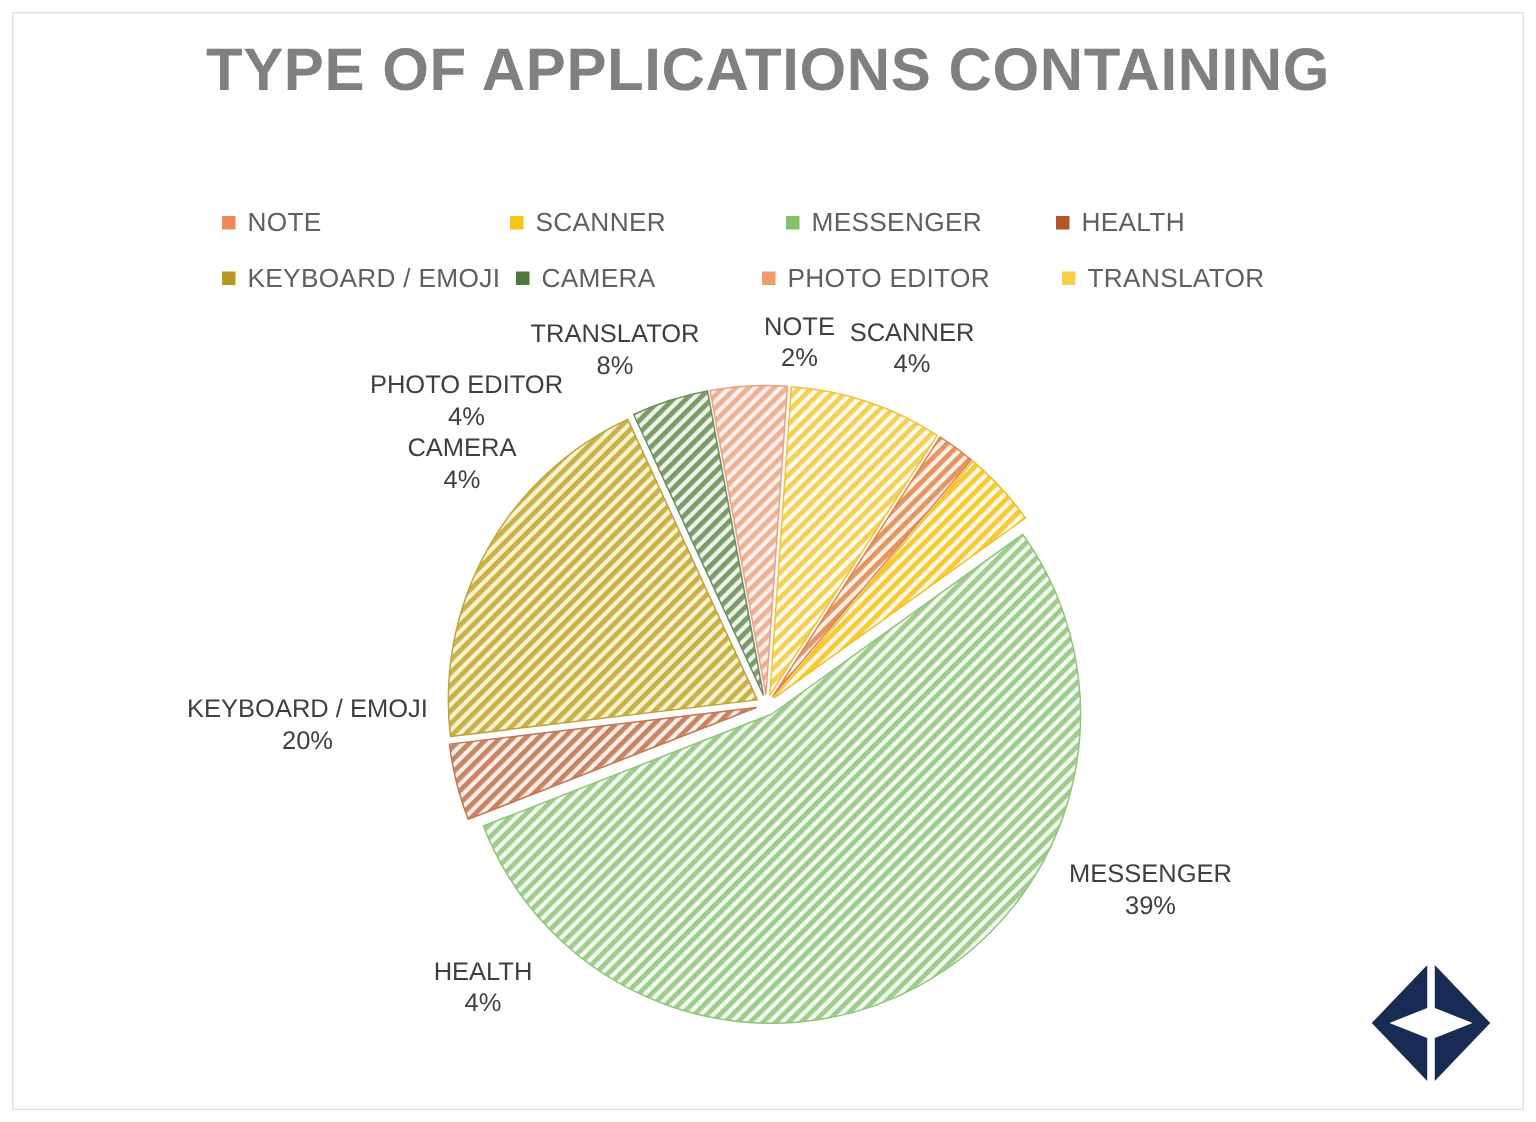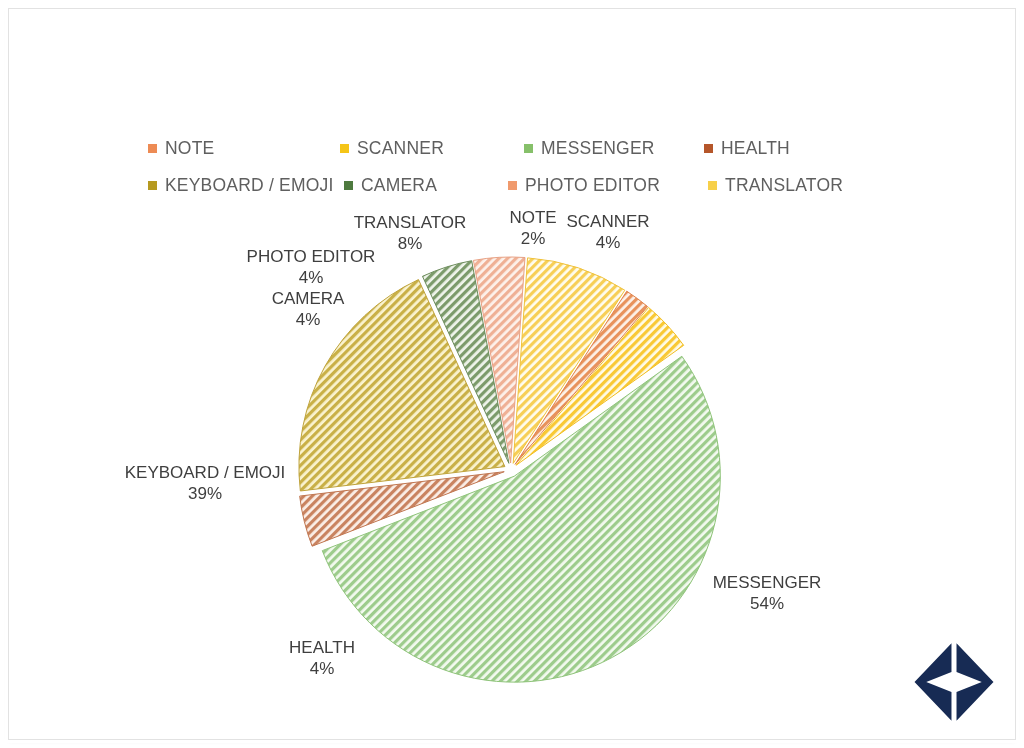--- a/index.html
+++ b/index.html
@@ -114,21 +114,21 @@
   }
 </style>
 </head>
 <body>
 
 <div id="slide">
 
   <div id="frame"></div>
 
   <div id="chart-title">
-    <br>
+    <span>TYPE OF APPLICATIONS CONTAINING</span><br>
   </div>
 
   <div id="legend">
     <div class="legend-row">
       <div class="legend-item" style="left:0px;">
         <span class="legend-swatch" style="background:#ED8B54;"></span>
         <span class="legend-label">NOTE</span>
       </div>
       <div class="legend-item" style="left:192px;">
         <span class="legend-swatch" style="background:#F5C518;"></span>
@@ -233,31 +233,31 @@
     <span class="dl-value">4%</span>
   </div>
 
   <div class="data-label dl-center" style="left:238px; top:288px; width:140px;">
     <span class="dl-name">CAMERA</span>
     <span class="dl-value">4%</span>
   </div>
 
   <div class="data-label dl-center" style="left:110px; top:462px; width:190px;">
     <span class="dl-name">KEYBOARD / EMOJI</span>
-    <span class="dl-value">39%</span>
+    <span class="dl-value">20%</span>
   </div>
 
   <div class="data-label dl-center" style="left:262px; top:637px; width:120px;">
     <span class="dl-name">HEALTH</span>
     <span class="dl-value">4%</span>
   </div>
 
   <div class="data-label dl-center" style="left:702px; top:572px; width:130px;">
     <span class="dl-name">MESSENGER</span>
-    <span class="dl-value">54%</span>
+    <span class="dl-value">39%</span>
   </div>
 
   <svg id="logo" viewBox="0 0 100 100">
     <polygon points="47,4 47,38 17,50 47,62 47,96 3,50" fill="#172B54"></polygon>
     <polygon points="53,4 53,38 83,50 53,62 53,96 97,50" fill="#172B54"></polygon>
   </svg>
 
 </div>
 
 </body></html>

